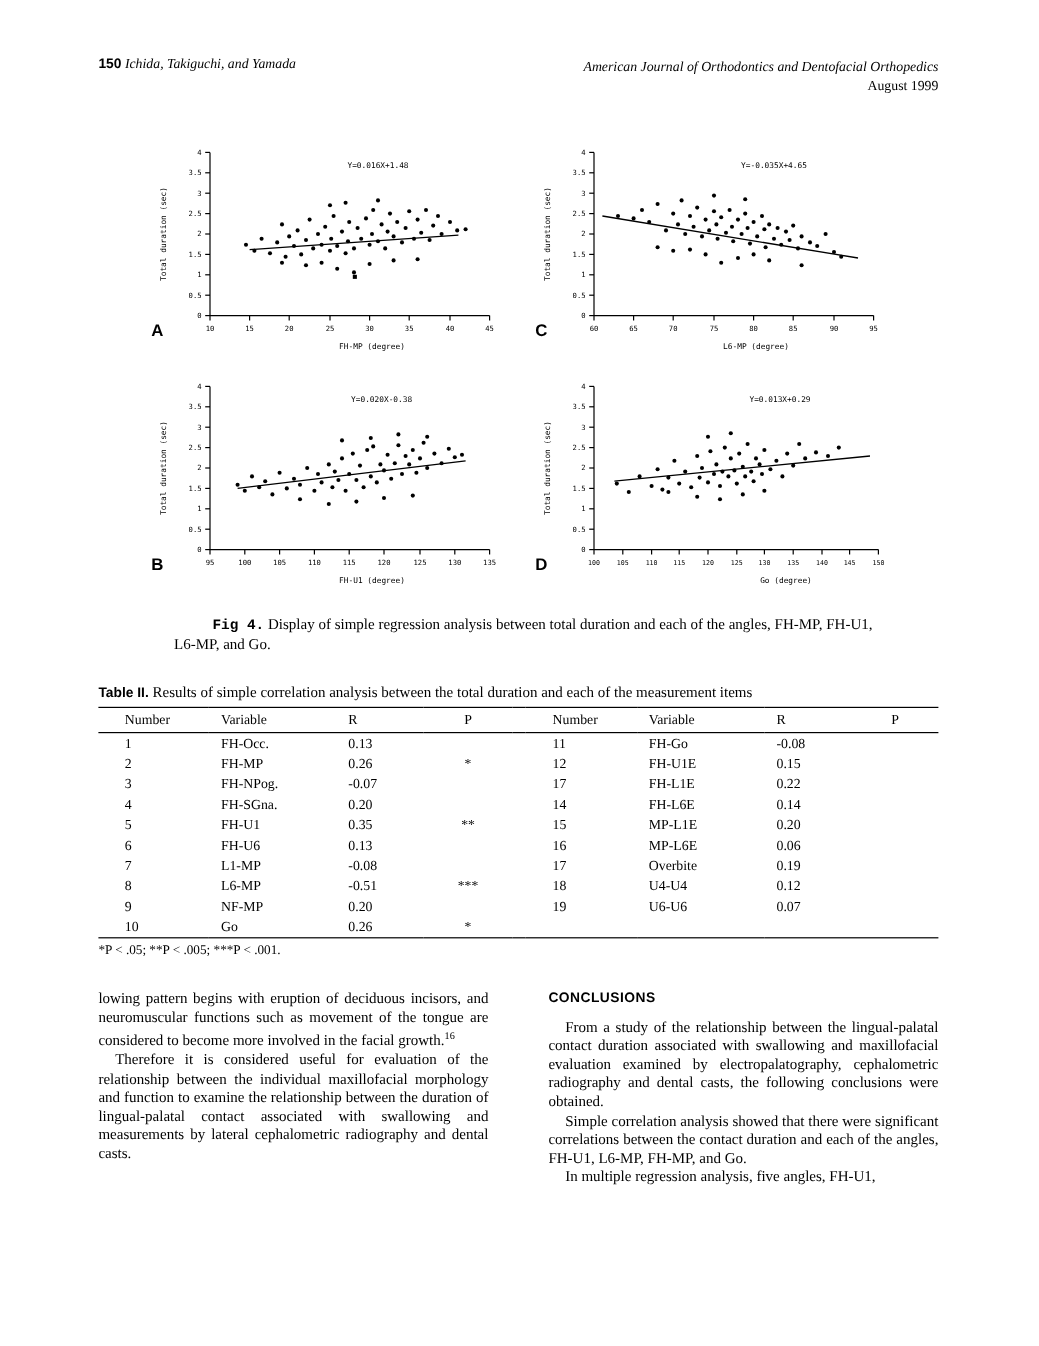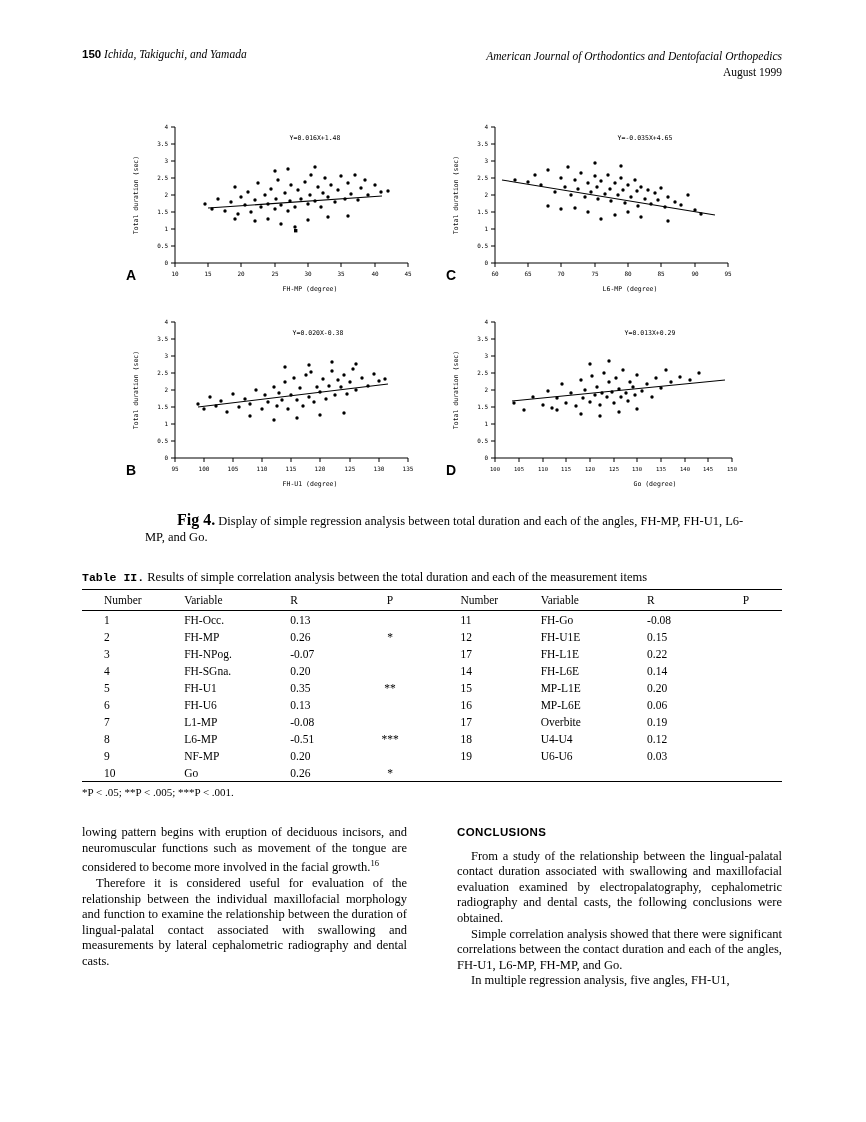--- a/index.html
+++ b/index.html
@@ -44,29 +44,29 @@
   .panel-letter{
     position:absolute;
     font-family:"Liberation Sans",sans-serif;
     font-weight:bold;font-size:14px;
   }
   .chart svg{display:block;}
   .figcap{
     position:absolute;left:145px;top:512px;width:600px;
     font-size:12.5px;line-height:16px;
   }
-  .figcap b{font-family:Liberation Serif, serif;font-size:16px;padding-left:32px;}
+  .figcap b{font-family:Liberation Mono, monospace;font-size:12px;padding-left:32px;}
   
   .tablewrap{
     position:absolute;left:82px;top:570px;width:700px;
   }
   .tbl-title{
     font-size:12.5px;margin-bottom:4px;
   }
-  .tbl-title b{font-family:Liberation Mono, monospace;font-size:11.5px;}
+  .tbl-title b{font-family:Liberation Sans, sans-serif;font-size:11.5px;}
   table{border-collapse:collapse;width:700px;font-size:11.5px;}
   table td,table th{padding:1px 0;}
   .rule-top{border-top:1.6px solid #000;}
   .rule-mid{border-top:0.8px solid #000;}
   .rule-bot{border-bottom:1.6px solid #000;}
   thead td{text-align:center;padding:4px 0 4px 0;font-size:11.5px;}
   tbody td{text-align:center;height:15px;}
   td.c-num{width:78px;text-align:left;padding-left:22px;}
   td.c-var{width:110px;text-align:left;padding-left:10px;}
   td.c-r{width:72px;text-align:left;padding-left:10px;}
@@ -690,21 +690,21 @@
           <td class="c-p"></td>
         </tr>
         <tr>
           <td class="c-num">9</td>
           <td class="c-var">NF-MP</td>
           <td class="c-r">0.20</td>
           <td class="c-p"></td>
           <td class="spacer"></td>
           <td class="c-num">19</td>
           <td class="c-var">U6-U6</td>
-          <td class="c-r">0.03</td>
+          <td class="c-r">0.07</td>
           <td class="c-p"></td>
         </tr>
         <tr class="rule-bot">
           <td class="c-num">10</td>
           <td class="c-var">Go</td>
           <td class="c-r">0.26</td>
           <td class="c-p">*</td>
           <td class="spacer"></td>
           <td class="c-num"></td>
           <td class="c-var"></td>

